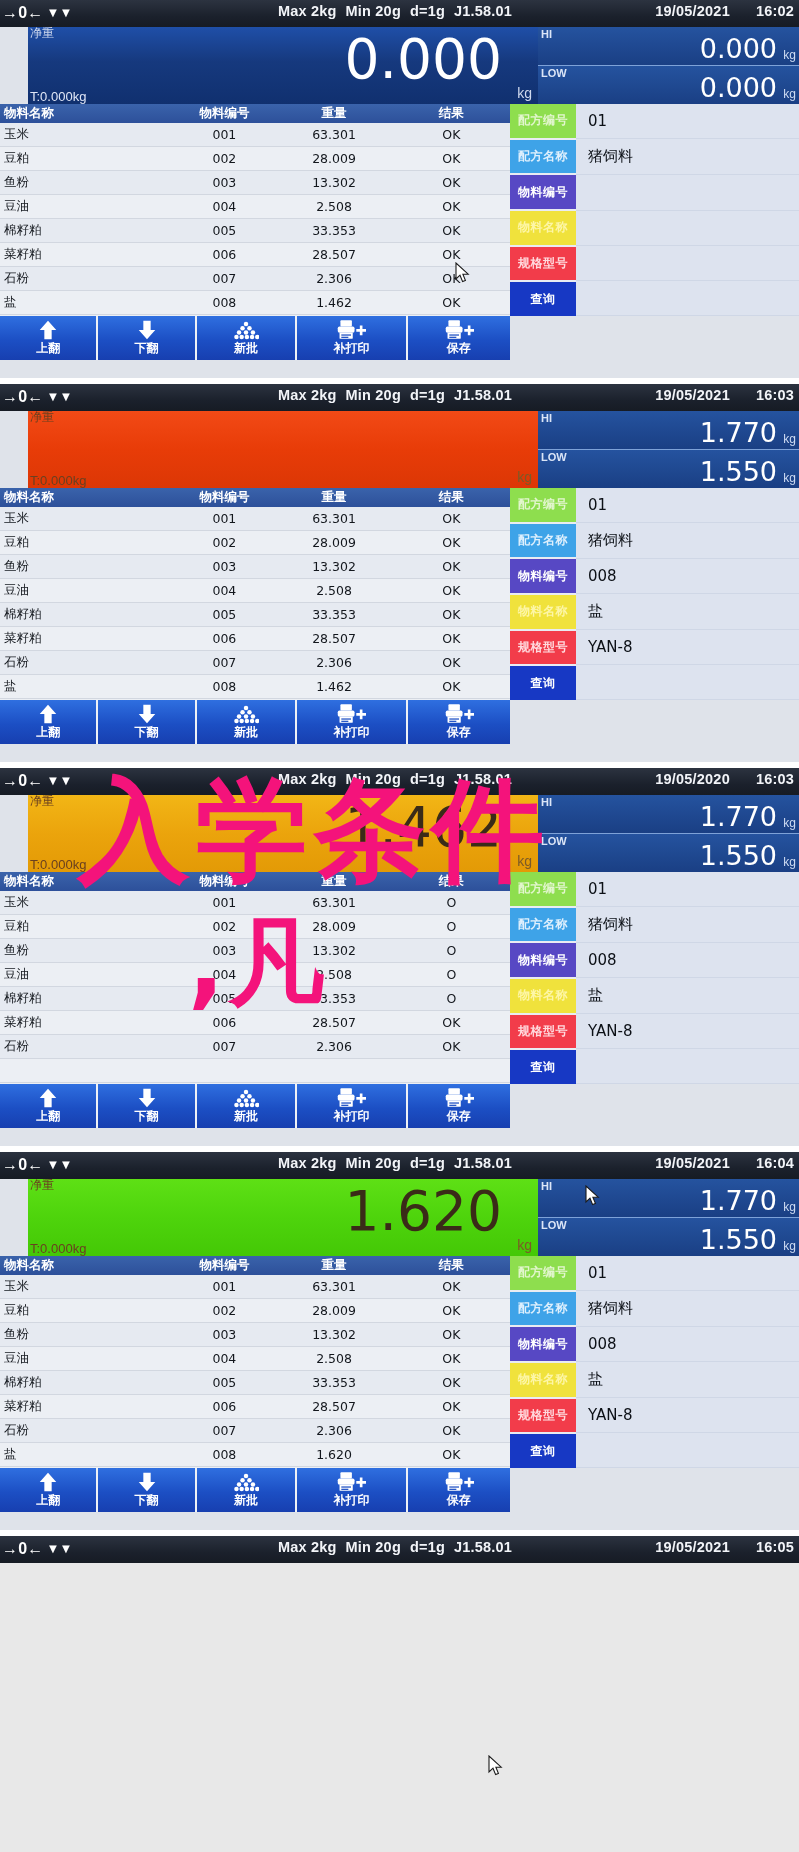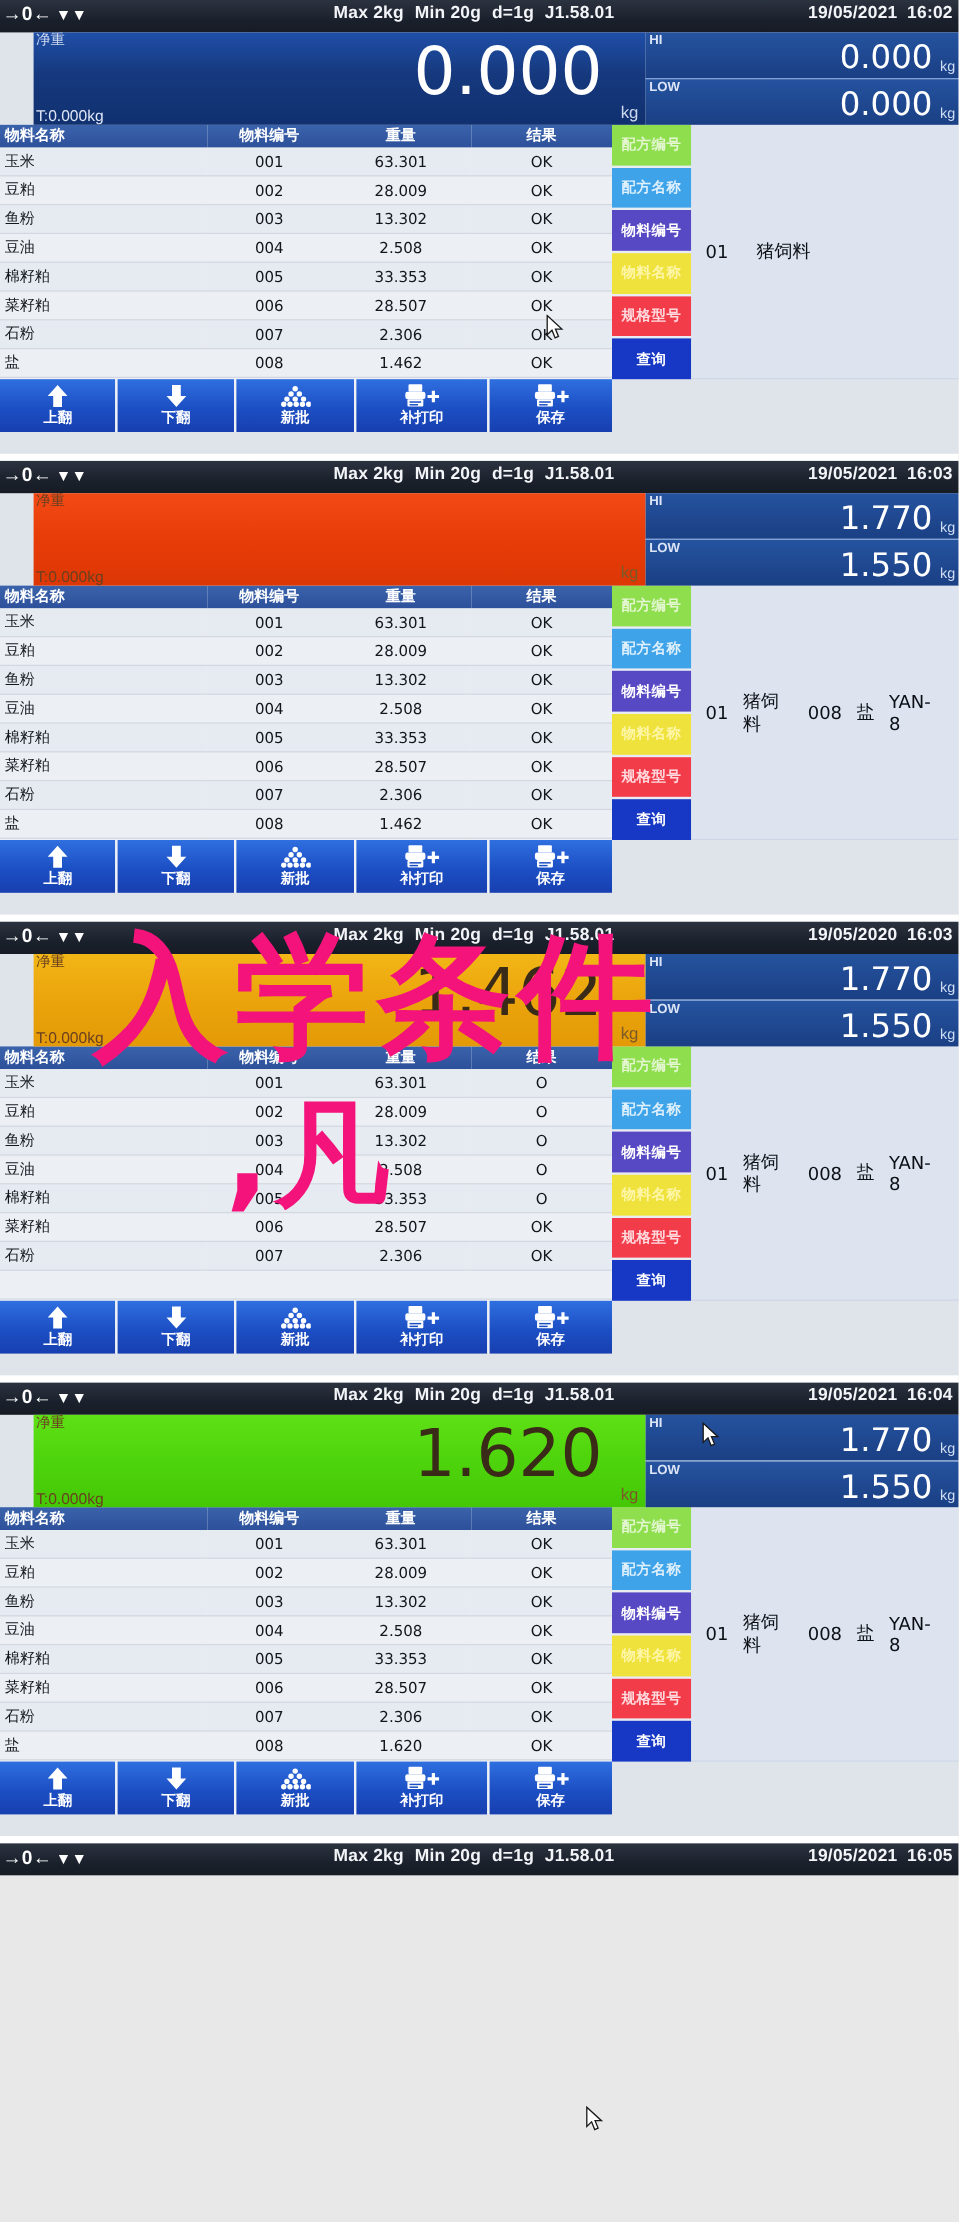--- a/index.html
+++ b/index.html
@@ -9,21 +9,21 @@
   .panel{position:relative;width:799px;overflow:hidden;background:#dfe3ea;}
 
   
   .statusbar{position:relative;height:27px;background:linear-gradient(180deg,#2c3340 0%,#1b212c 60%,#161b24 100%);
              color:#f2f4f8;font-size:15px;font-weight:bold;letter-spacing:.2px;}
   .sb-icons{position:absolute;left:2px;top:1px;display:flex;align-items:center;gap:3px;height:24px;}
   .sb-icons .g{font-size:16px;font-weight:bold;color:#fff;line-height:24px;}
   .sb-center{position:absolute;left:0;right:0;top:3px;text-align:center;font-size:14.5px;}
   .sb-center span{margin-right:9px;}
   .sb-right{position:absolute;right:5px;top:3px;font-size:14.5px;}
-  .sb-right span{margin-left:8px;}
+  .sb-right span{margin-left:26px;}
 
   
   .weightrow{position:relative;height:77px;display:flex;}
   .bigweight{position:relative;flex:0 0 510px;color:#fff;overflow:hidden;
              background:linear-gradient(180deg,#1f4fa8 0%,#16397e 45%,#10306f 100%);margin-left:28px;}
   .bigweight.c-red{background:linear-gradient(180deg,#f24a16 0%,#e83c08 50%,#dc3705 100%);}
   .bigweight.c-orange{background:linear-gradient(180deg,#f2b616 0%,#eba40c 50%,#e39a06 100%);}
   .bigweight.c-green{background:linear-gradient(180deg,#5ee015 0%,#4ed40c 50%,#44c806 100%);}
   .netlabel{position:absolute;left:2px;top:0px;font-size:12px;color:#cfd9ee;line-height:13px;}
   .bigweight.c-red .netlabel,.bigweight.c-orange .netlabel,.bigweight.c-green .netlabel{color:#6a4020;}
@@ -59,21 +59,21 @@
 
   .sidebtns{flex:0 0 66px;display:flex;flex-direction:column;background:#e9ecf2;}
   .sbtn{flex:1 1 auto;display:flex;align-items:center;justify-content:center;color:#fff;font-size:12px;
         font-weight:bold;margin:0 0 2px 0;letter-spacing:.5px;}
   .sbtn.b-green{background:#8ede4e;color:#e3f6cf;}
   .sbtn.b-blue{background:#3ea3e8;color:#dff0fd;}
   .sbtn.b-purple{background:#5748c4;color:#ffffff;}
   .sbtn.b-yellow{background:#f0e23c;color:#fdf6a8;}
   .sbtn.b-red{background:#f23c4a;color:#ffd9dd;}
   .sbtn.b-navy{background:#1738c4;color:#ffffff;margin-bottom:0;}
-  .sidevals{flex:1 1 auto;background:#dde3ef;display:flex;}
+  .sidevals{flex:1 1 auto;background:#dde3ef;display:flex;flex-direction:column;}
   .sval{flex:1 1 auto;display:flex;align-items:center;padding-left:12px;font-size:15px;color:#0c1016;
         border-bottom:1px solid #cfd7e6;font-family:"DejaVu Sans","Liberation Sans",sans-serif;}
   .sval.blank{color:transparent;}
 
   
   .toolbar{display:flex;height:44px;width:510px;background:#e9ecf2;}
   .tbtn{flex:1 1 auto;position:relative;background:linear-gradient(180deg,#2f6fe0 0%,#1c4fc4 55%,#173fb0 100%);
         border-right:2px solid #eef1f6;display:flex;flex-direction:column;align-items:center;
         justify-content:flex-start;color:#fff;overflow:hidden;}
   .tbtn:last-child{border-right:none;}

